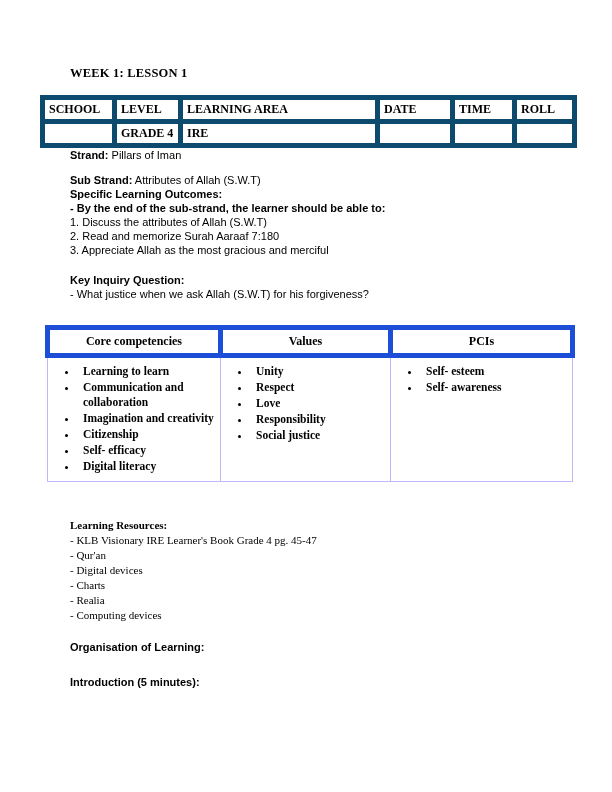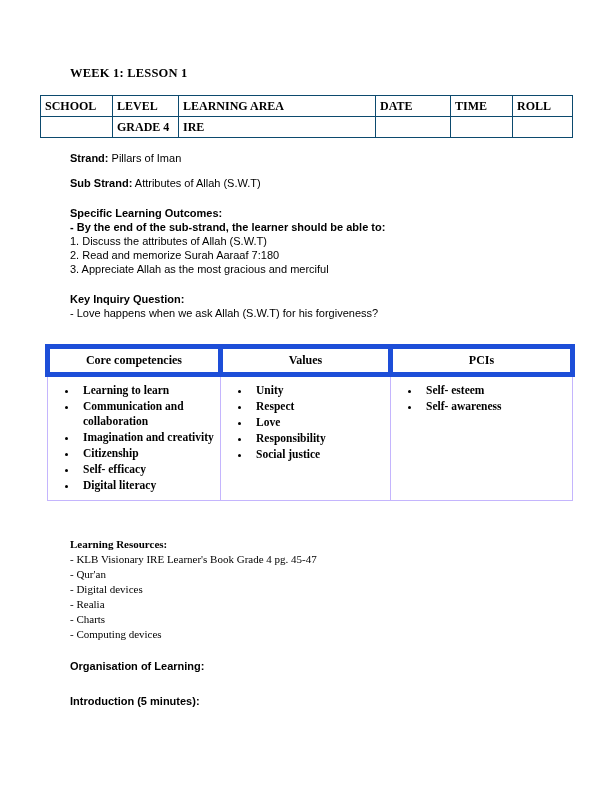--- a/index.html
+++ b/index.html
@@ -10,29 +10,29 @@
     padding:66px 40px 0 40px; position:relative; overflow:hidden;
   }
   .b { font-weight:bold; }
   .title {
     font-family:"Liberation Serif", serif; font-size:12.5px; font-weight:bold;
     margin-left:30px; margin-bottom:14px; letter-spacing:0.2px;
   }
   table { border-collapse:collapse; }
   .info-table { width:532px; table-layout:fixed; }
   .info-table th, .info-table td {
-    border:1px solid #0c4a6e; font-family:"Liberation Serif", serif;
+    border:5px solid #0c4a6e; font-family:"Liberation Serif", serif;
     font-size:12px; font-weight:bold; text-align:left;
     padding:2px 4px; height:21px; vertical-align:middle;
   }
   .line { font-size:11px; line-height:14px; }
   .indent { margin-left:30px; }
-  .strand-line { margin-top:13px; }
+  .strand-line { }
   .substrand-line { margin-top:11px; }
-  .outcomes { margin-top:16px; }
+  .outcomes { }
   .inquiry { margin-top:16px; }
   .matrix {
     margin-top:24px; margin-left:5px; width:525px; table-layout:fixed;
   }
   .matrix th {
     border:5px solid #1d4ed8; font-family:"Liberation Serif", serif;
     font-size:12px; font-weight:bold; text-align:center; padding:4px 2px;
   }
   .matrix td {
     border:1px solid #c4b5fd; vertical-align:top; padding:6px 2px 6px 2px;
@@ -96,21 +96,21 @@
   <div class="indent outcomes">
     <p class="line b">Specific Learning Outcomes:</p>
     <p class="line b">- By the end of the sub-strand, the learner should be able to:</p>
     <p class="line">1. Discuss the attributes of Allah (S.W.T)</p>
     <p class="line">2. Read and memorize Surah Aaraaf 7:180</p>
     <p class="line">3. Appreciate Allah as the most gracious and merciful</p>
   </div>
 
   <div class="indent inquiry">
     <p class="line b">Key Inquiry Question:</p>
-    <p class="line">- Love happens when we ask Allah (S.W.T) for his forgiveness?</p>
+    <p class="line">- What justice when we ask Allah (S.W.T) for his forgiveness?</p>
   </div>
 
   <table class="matrix">
     <colgroup>
       <col style="width:173px">
         <col style="width:170px">
         <col style="width:182px">
     </colgroup>
     <thead>
       <tr>
@@ -148,22 +148,22 @@
         </td>
       </tr>
     </tbody>
   </table>
 
   <div class="indent resources">
     <p class="line b">Learning Resources:</p>
     <p class="line">- KLB Visionary IRE Learner's Book Grade 4 pg. 45-47</p>
     <p class="line">- Qur'an</p>
     <p class="line">- Digital devices</p>
+    <p class="line">- Charts</p>
     <p class="line">- Realia</p>
-    <p class="line">- Charts</p>
     <p class="line">- Computing devices</p>
   </div>
 
   <p class="line b indent organisation">Organisation of Learning:</p>
 
   <p class="line b indent introduction">Introduction (5 minutes):</p>
 
 </div>
 
 </body></html>

